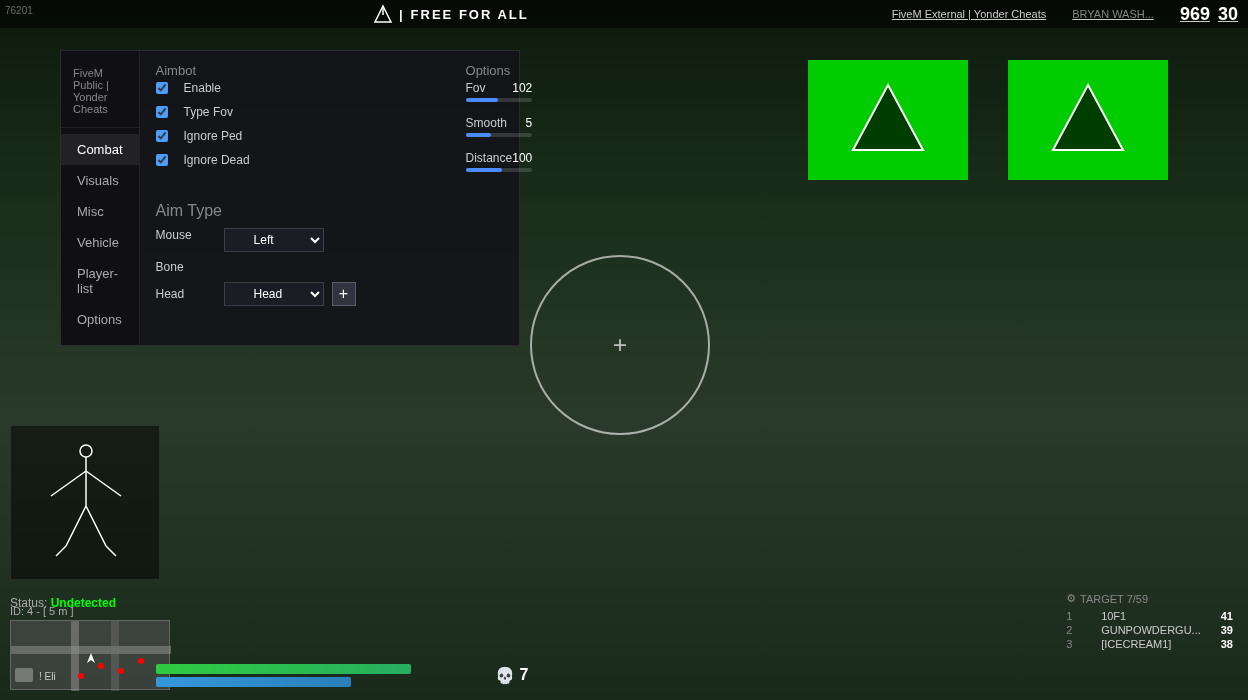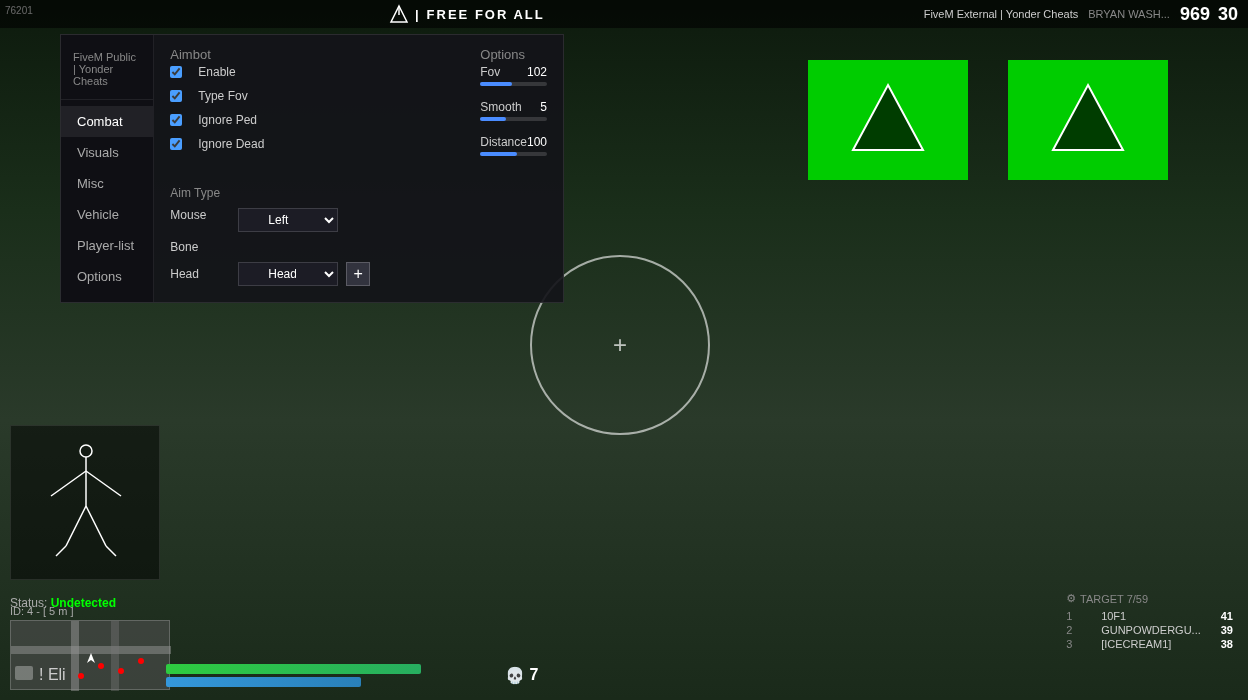--- a/index.html
+++ b/index.html
@@ -56,39 +56,40 @@
       color: #fff;
       letter-spacing: 2px;
     }
     .apex-logo {
       width: 20px;
       height: 20px;
     }
     #top-bar-right {
       display: flex;
       align-items: center;
-      gap: 10px;
+      gap: 26px;
       font-size: 11px;
       color: #ccc;
+      text-decoration: underline;
     }
     .kill-counter {
       display: flex;
       align-items: center;
       gap: 4px;
       font-size: 18px;
       font-weight: bold;
       color: #fff;
     }
 
     
     #menu-panel {
       position: absolute;
-      top: 34px;
+      top: 50px;
       left: 60px;
-      width: 504px;
+      width: 460px;
       background: rgba(20, 20, 25, 0.92);
       border: 1px solid rgba(255,255,255,0.1);
       z-index: 50;
       display: flex;
     }
 
     
     #sidebar {
       width: 160px;
       background: rgba(15,15,20,0.95);
@@ -178,21 +179,21 @@
       border-radius: 2px;
     }
 
     
     .aim-section {
       margin-top: 16px;
       clear: both;
     }
     .aim-type-label {
       color: #888;
-      font-size: 12px;
+      font-size: 16px;
       margin-bottom: 8px;
     }
     .aim-dropdown-row {
       display: flex;
       margin-bottom: 8px;
       gap: 8px;
     }
     .aim-dropdown-key {
       color: #ccc;
       font-size: 12px;
@@ -294,23 +295,23 @@
       height: 50px;
       z-index: 50;
       display: flex;
       align-items: center;
       padding: 0 15px;
       gap: 20px;
     }
 
     #chat-indicator {
       display: flex;
-      align-items: flex-start;
+      align-items: flex-end;
       gap: 6px;
-      font-size: 16px;
+      font-size: 10px;
       color: #ccc;
     }
 
     .health-bars {
       display: flex;
       flex-direction: column;
       gap: 3px;
       flex: 1;
       max-width: 300px;
       margin-left: 80px;

